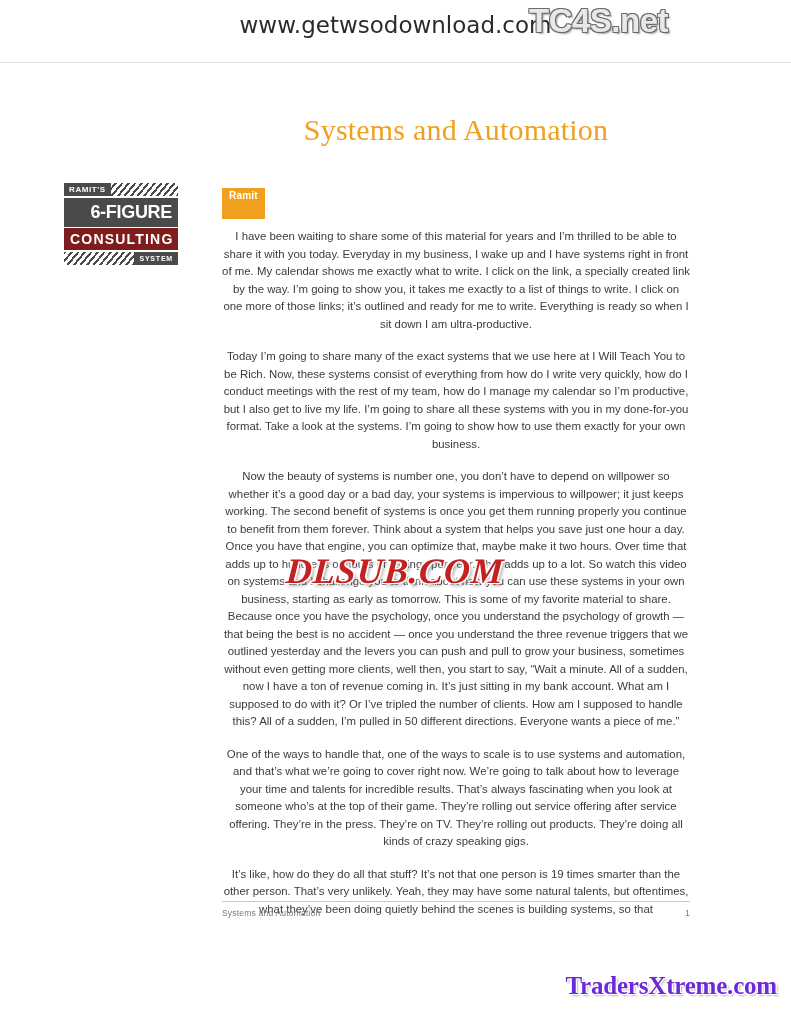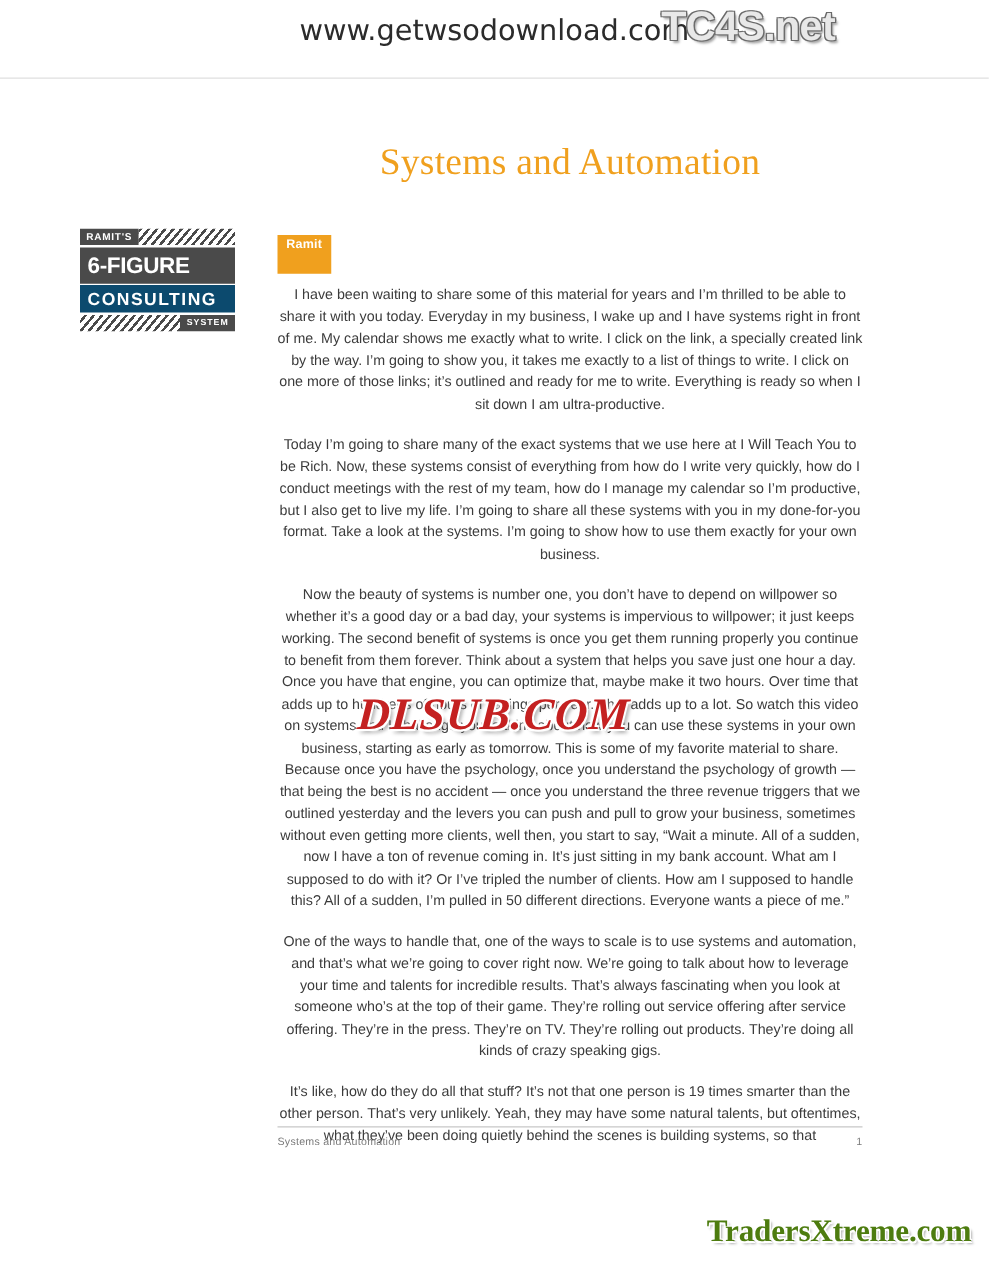--- a/index.html
+++ b/index.html
@@ -60,22 +60,23 @@
     height: 900px;
     background: #ffffff;
     border-top: 1px solid #e0e0e0;
   }
 
   
   .logo-block {
     position: absolute;
     left: 64px;
     top: 120px;
-    width: 124px;
-    font-family: "Liberation Sans", sans-serif;
+    width: 114px;
+    font-family: "Liberation Sans", sans-serif;
+    text-align: right;
   }
   .logo-row {
     display: flex;
     align-items: stretch;
     height: 13px;
     margin-bottom: 2px;
   }
   .logo-row-top .label {
     background: #4a4a4a;
     color: #ffffff;
@@ -96,21 +97,21 @@
   .logo-big {
     background: #4a4a4a;
     color: #ffffff;
     font-size: 18px;
     font-weight: bold;
     letter-spacing: -0.3px;
     padding: 3px 6px 4px 6px;
     line-height: 22px;
   }
   .logo-orange {
-    background: #0c4a6e;
+    background: #7f1d1d;
     color: #ffffff;
     font-size: 14px;
     font-weight: bold;
     letter-spacing: 1.2px;
     padding: 3px 6px 3px 6px;
     line-height: 16px;
     margin-top: 1px;
   }
   .logo-row-bottom {
     margin-top: 2px;
@@ -208,21 +209,21 @@
     height: 62px;
     background: #ffffff;
   }
   .traders {
     position: absolute;
     right: 14px;
     top: 10px;
     font-family: "Liberation Serif", serif;
     font-size: 25px;
     font-weight: bold;
-    color: #4d7c0f;
+    color: #6d28d9;
     text-shadow:
       -1px -1px 0 #ffffff,
       1px -1px 0 #ffffff,
       -1px 1px 0 #ffffff,
       1px 1px 0 #ffffff,
       2px 2px 2px rgba(0,0,0,0.3);
     letter-spacing: -0.2px;
   }
 </style>
 </head>

